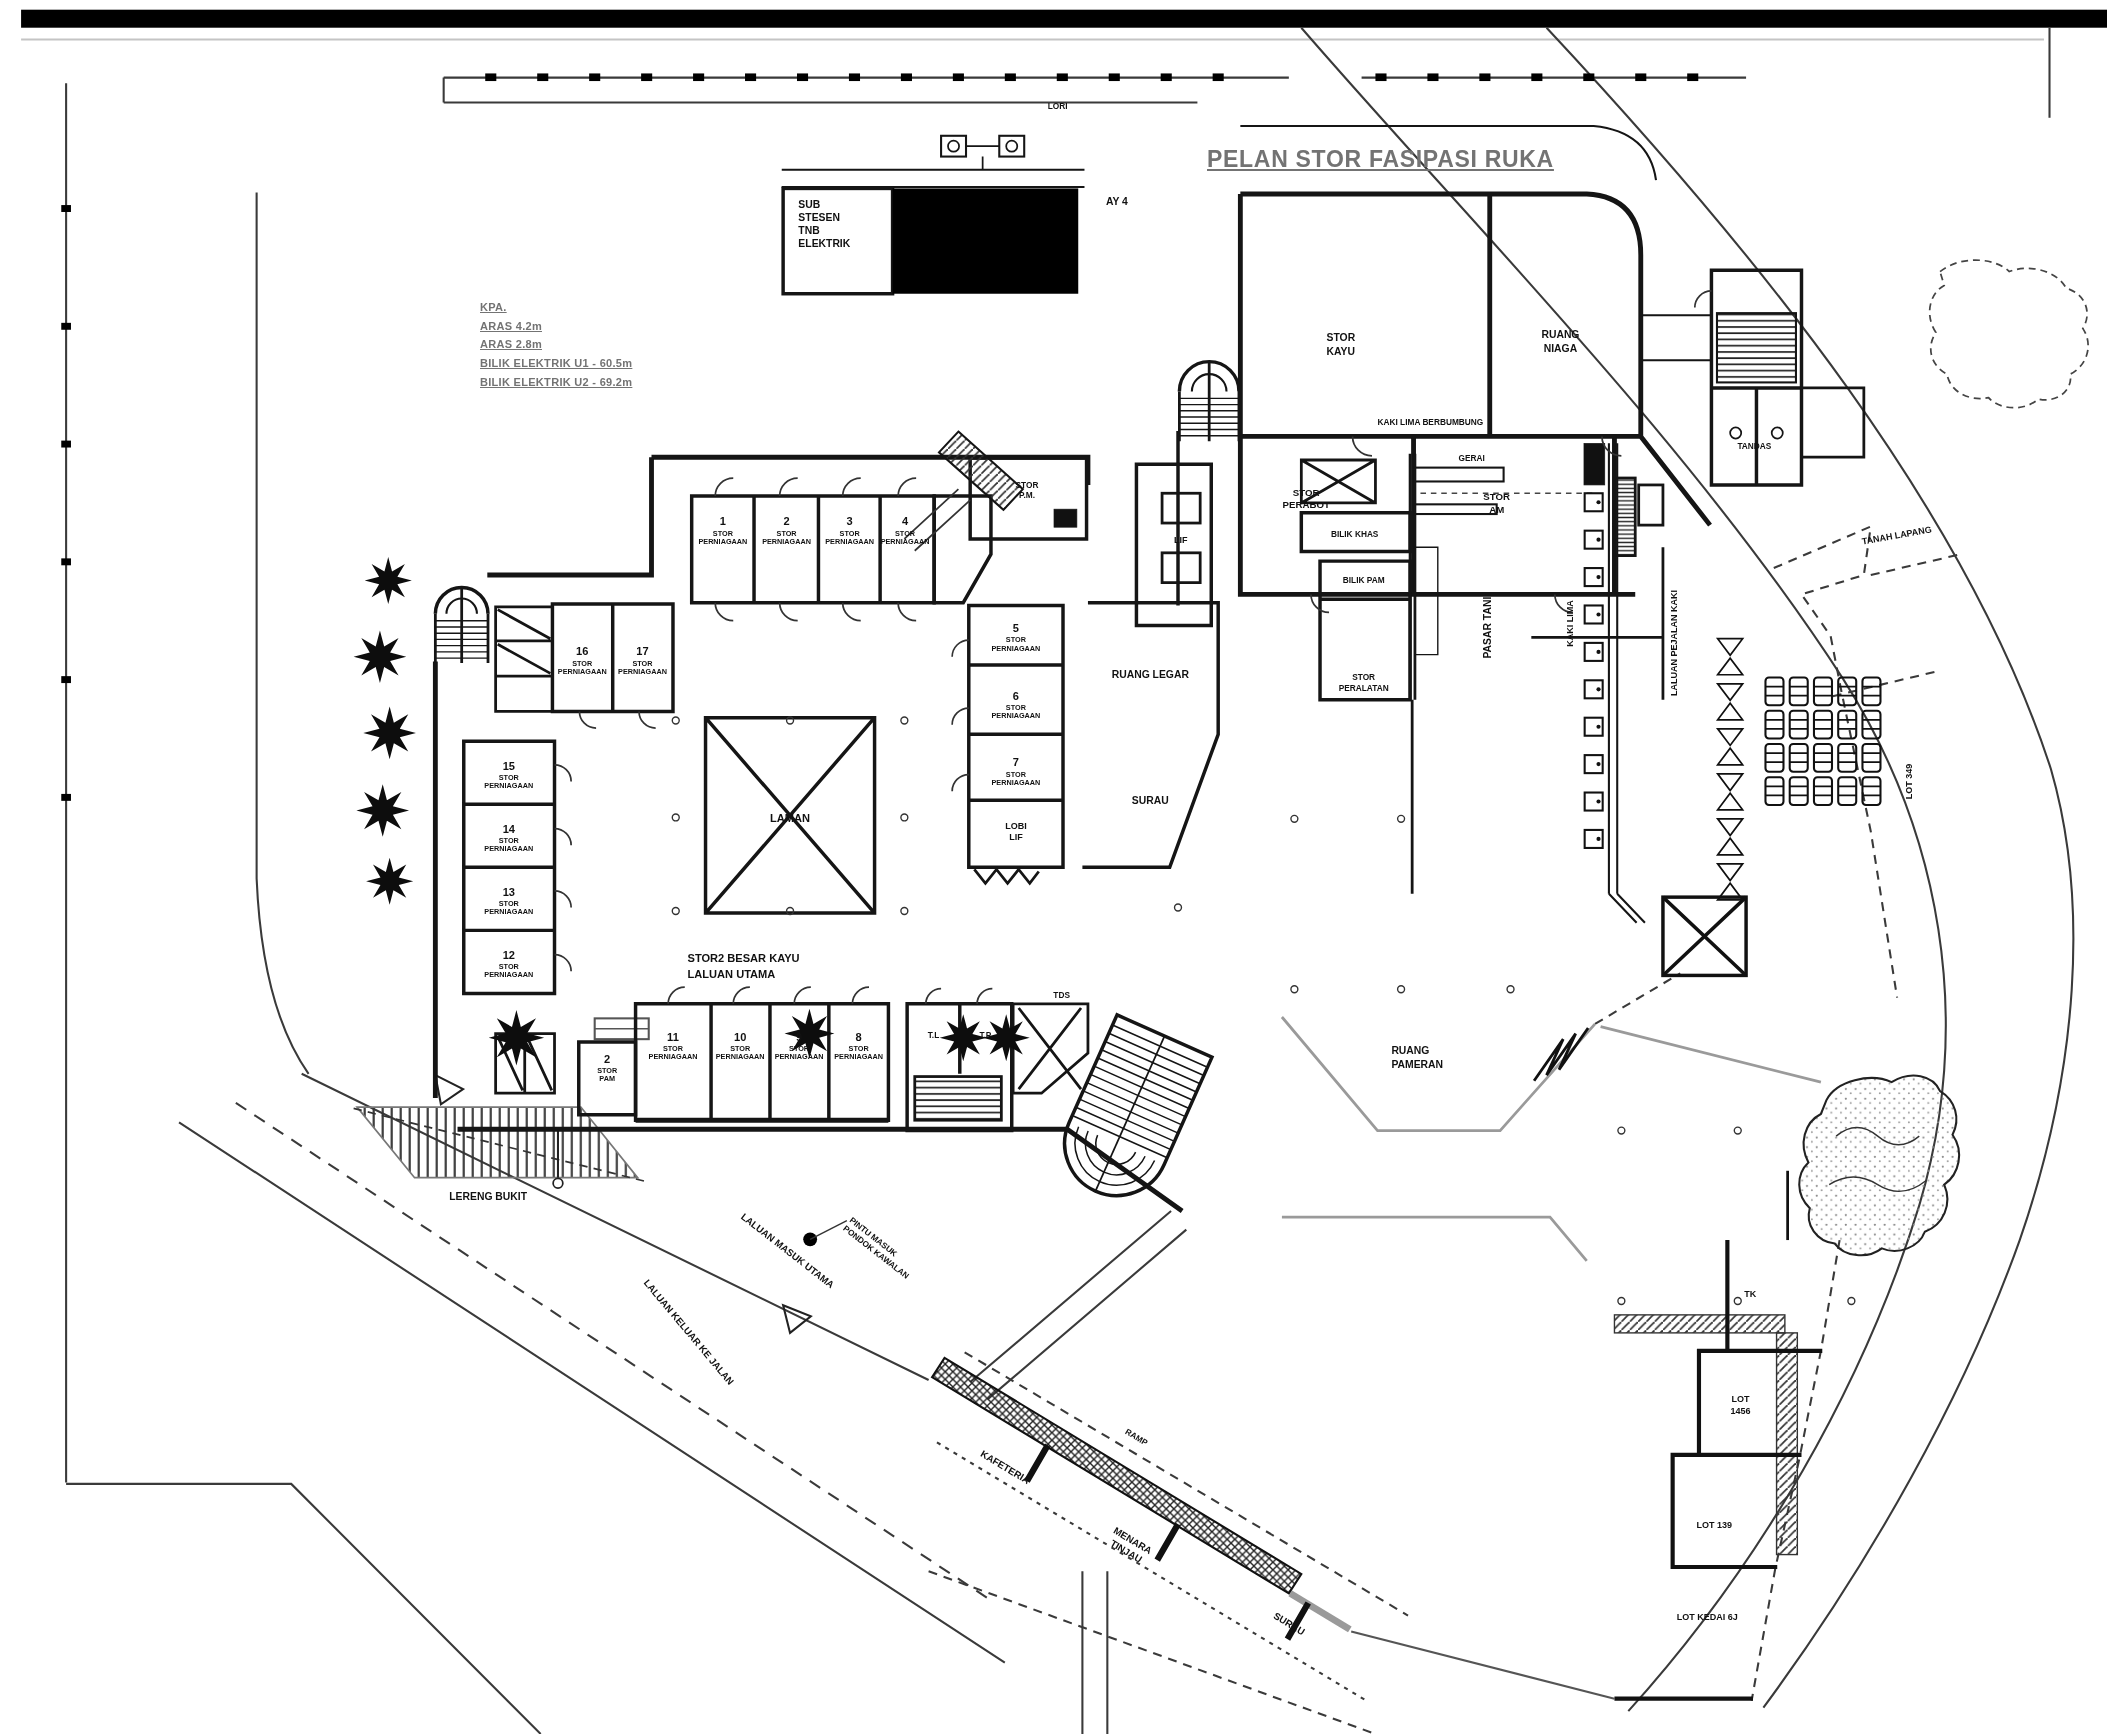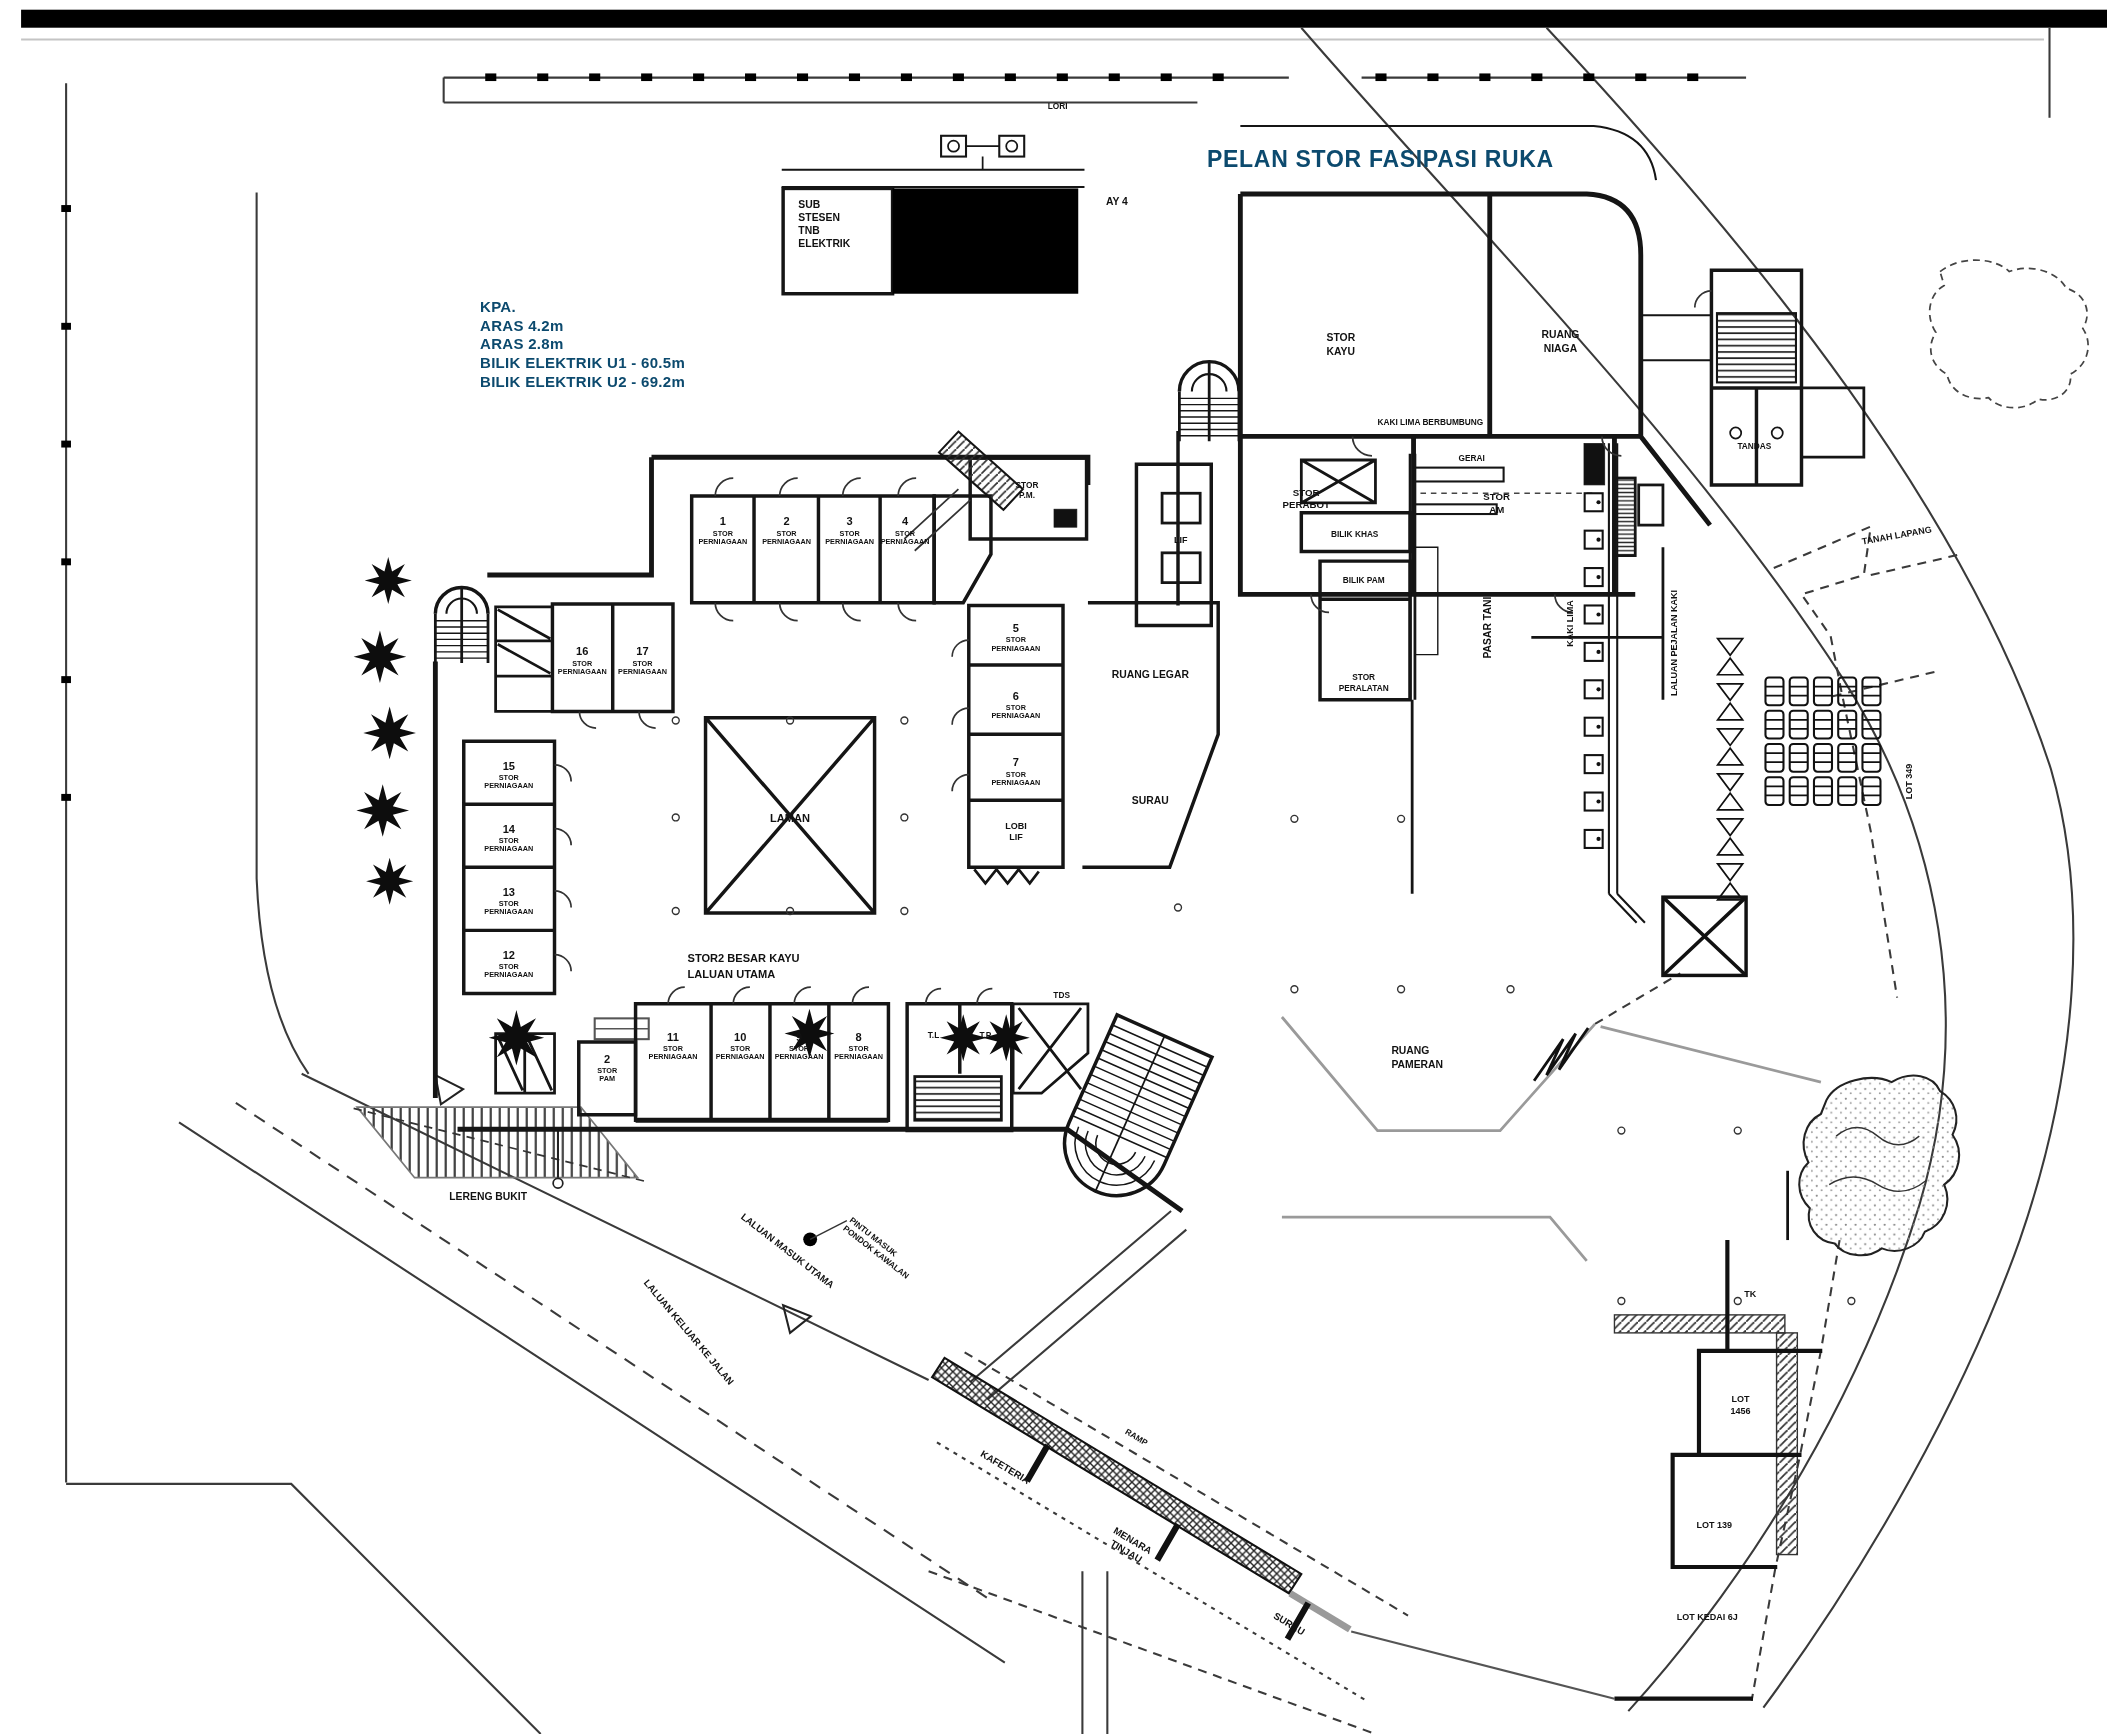--- a/index.html
+++ b/index.html
@@ -1,21 +1,21 @@
 <!DOCTYPE html>
 <html style="font-size:11px"><head>
 <meta charset="utf-8">
 <style>
   html,body{margin:0;padding:0;background:#ffffff;}
   body{width:2108px;height:1734px;position:relative;overflow:hidden;
        font-family:"Liberation Sans", sans-serif;color:#111;}
   #plan-svg{position:absolute;left:0;top:0;}
-  .ov{position:absolute;white-space:pre;color:#0c4a6e;}
+  .ov{position:absolute;white-space:pre;color:#737373;text-decoration:underline;}
   #plan-title{left:1207px;top:146px;font-size:23px;font-weight:700;letter-spacing:0.7px;}
-  #legend{left:480px;top:298px;font-size:15px;font-weight:700;line-height:18.7px;letter-spacing:0.3px;}
+  #legend{left:480px;top:298px;font-size:11px;font-weight:700;line-height:18.7px;letter-spacing:0.3px;}
   svg text{fill:#111;font-family:"Liberation Sans", sans-serif;font-weight:700;}
 </style>
 </head>
 <body>
 
 <svg id="plan-svg" width="2108" height="1734" viewBox="0 0 3042 2503">
   <defs>
     <pattern id="vhatch" width="13" height="40" patternUnits="userSpaceOnUse">
       <path d="M6,0 V40" stroke="#333" stroke-width="3"></path>
     </pattern>

